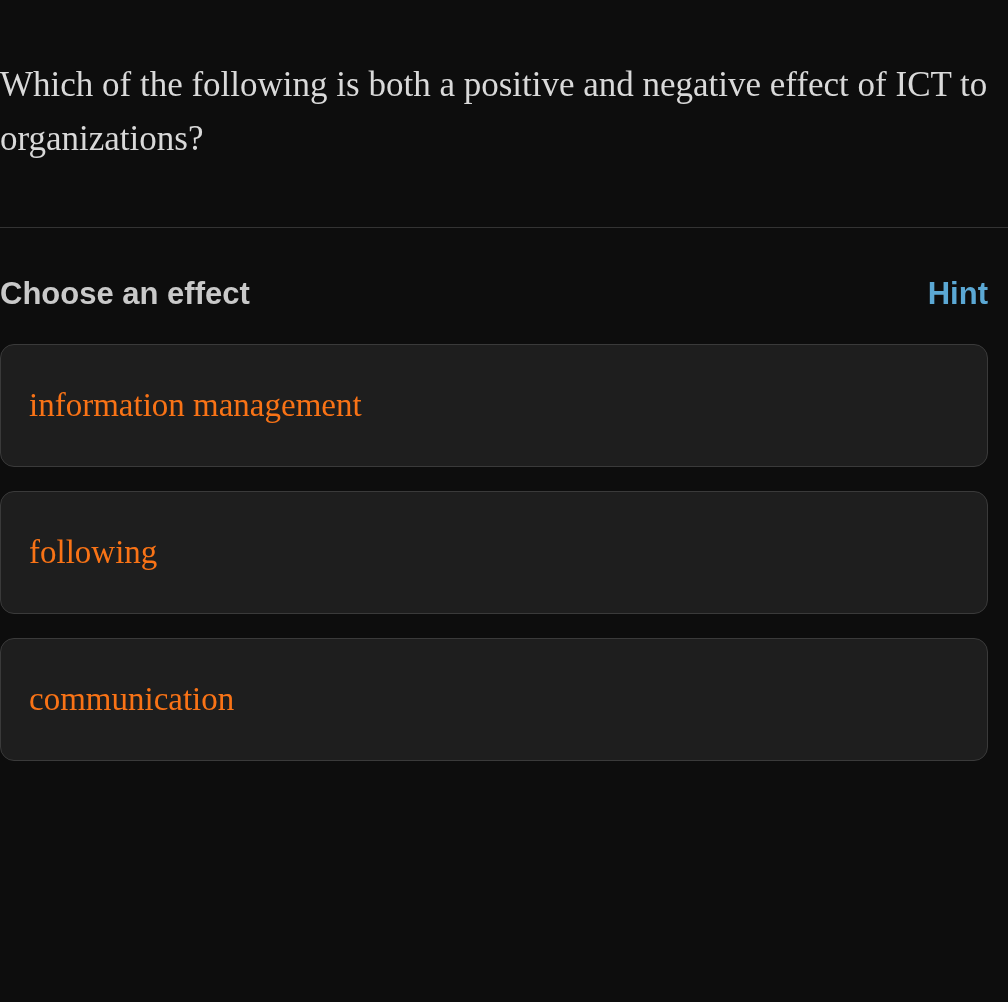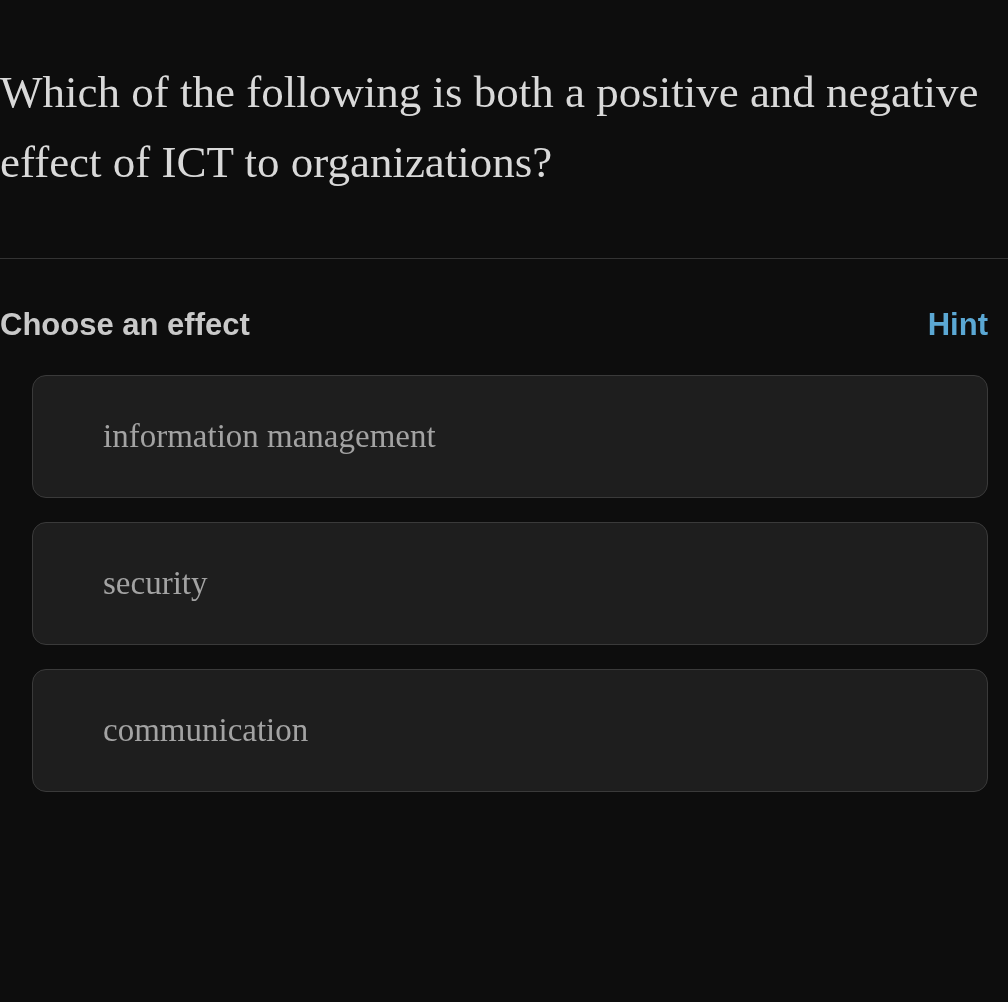--- a/index.html
+++ b/index.html
@@ -9,21 +9,21 @@
     }
     body {
       background-color: #0d0d0d;
       color: #d4d4d4;
       font-family: Georgia, 'Times New Roman', serif;
       width: 1008px;
       height: 1002px;
       overflow: hidden;
     }
     .question-text {
-      font-size: 45px;
+      font-size: 35px;
       line-height: 1.55;
       padding: 58px 20px 0 0;
       color: #d9d9d9;
       font-weight: 400;
     }
     .divider {
       border: none;
       border-top: 1px solid #333;
       margin-top: 60px;
     }
@@ -50,38 +50,37 @@
     .answers-container {
       padding: 32px 20px 0 0;
       display: flex;
       flex-direction: column;
       gap: 24px;
     }
     .answer-option {
       background-color: #1e1e1e;
       border: 1px solid #3a3a3a;
       border-radius: 14px;
-      padding: 42px 70px;
+      padding: 42px 28px;
       font-size: 33px;
-      color: #a3a3a3;
+      color: #f97316;
       cursor: pointer;
       font-family: Georgia, 'Times New Roman', serif;
       text-align: left;
-      margin-left: 32px;
     }
   </style>
 </head>
 <body>
 
 <div class="question-text">Which of the following is both a positive and negative effect of ICT to organizations?</div>
 
 <hr class="divider">
 
 <div class="answer-header">
   <div class="choose-label">Choose an effect</div>
   <div class="hint-link">Hint</div>
 </div>
 
 <div class="answers-container">
   <div class="answer-option">information management</div>
-  <div class="answer-option">security</div>
+  <div class="answer-option">following</div>
   <div class="answer-option">communication</div>
 </div>
 
 </body></html>

